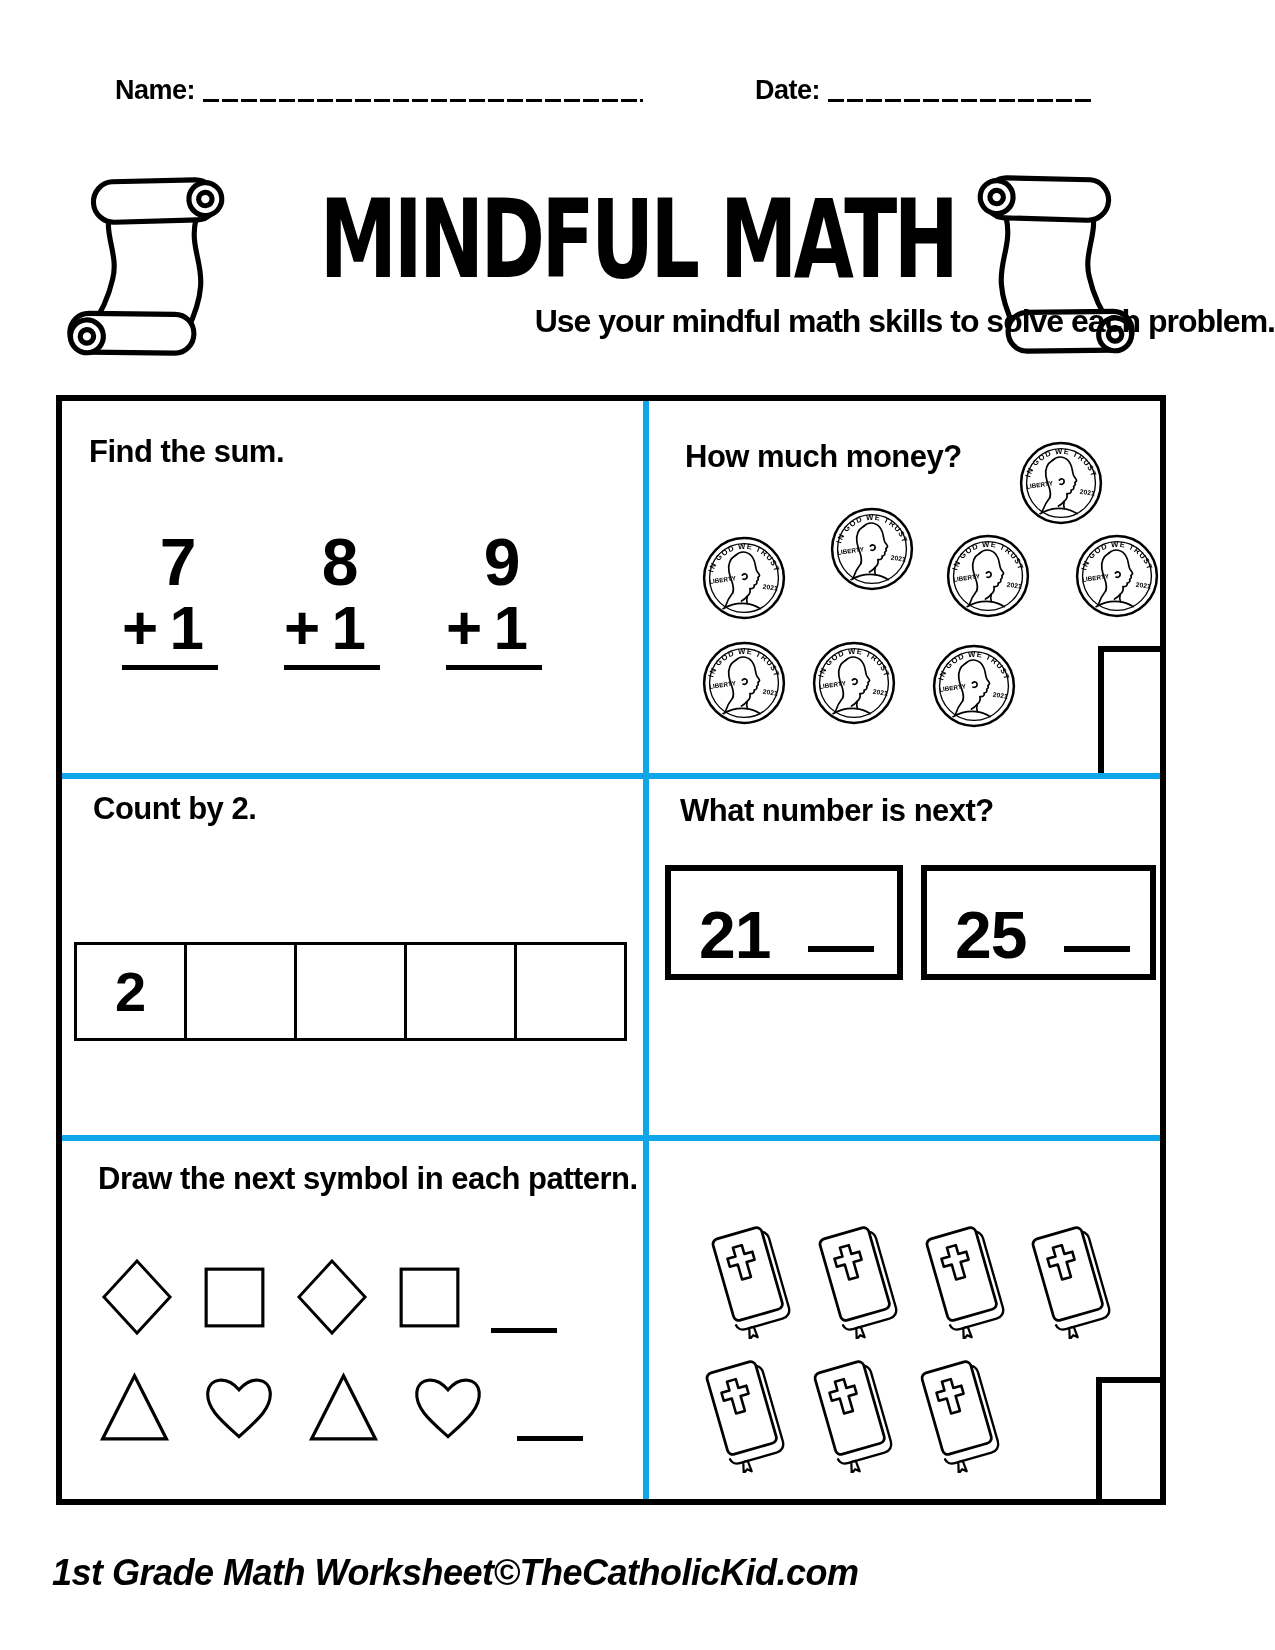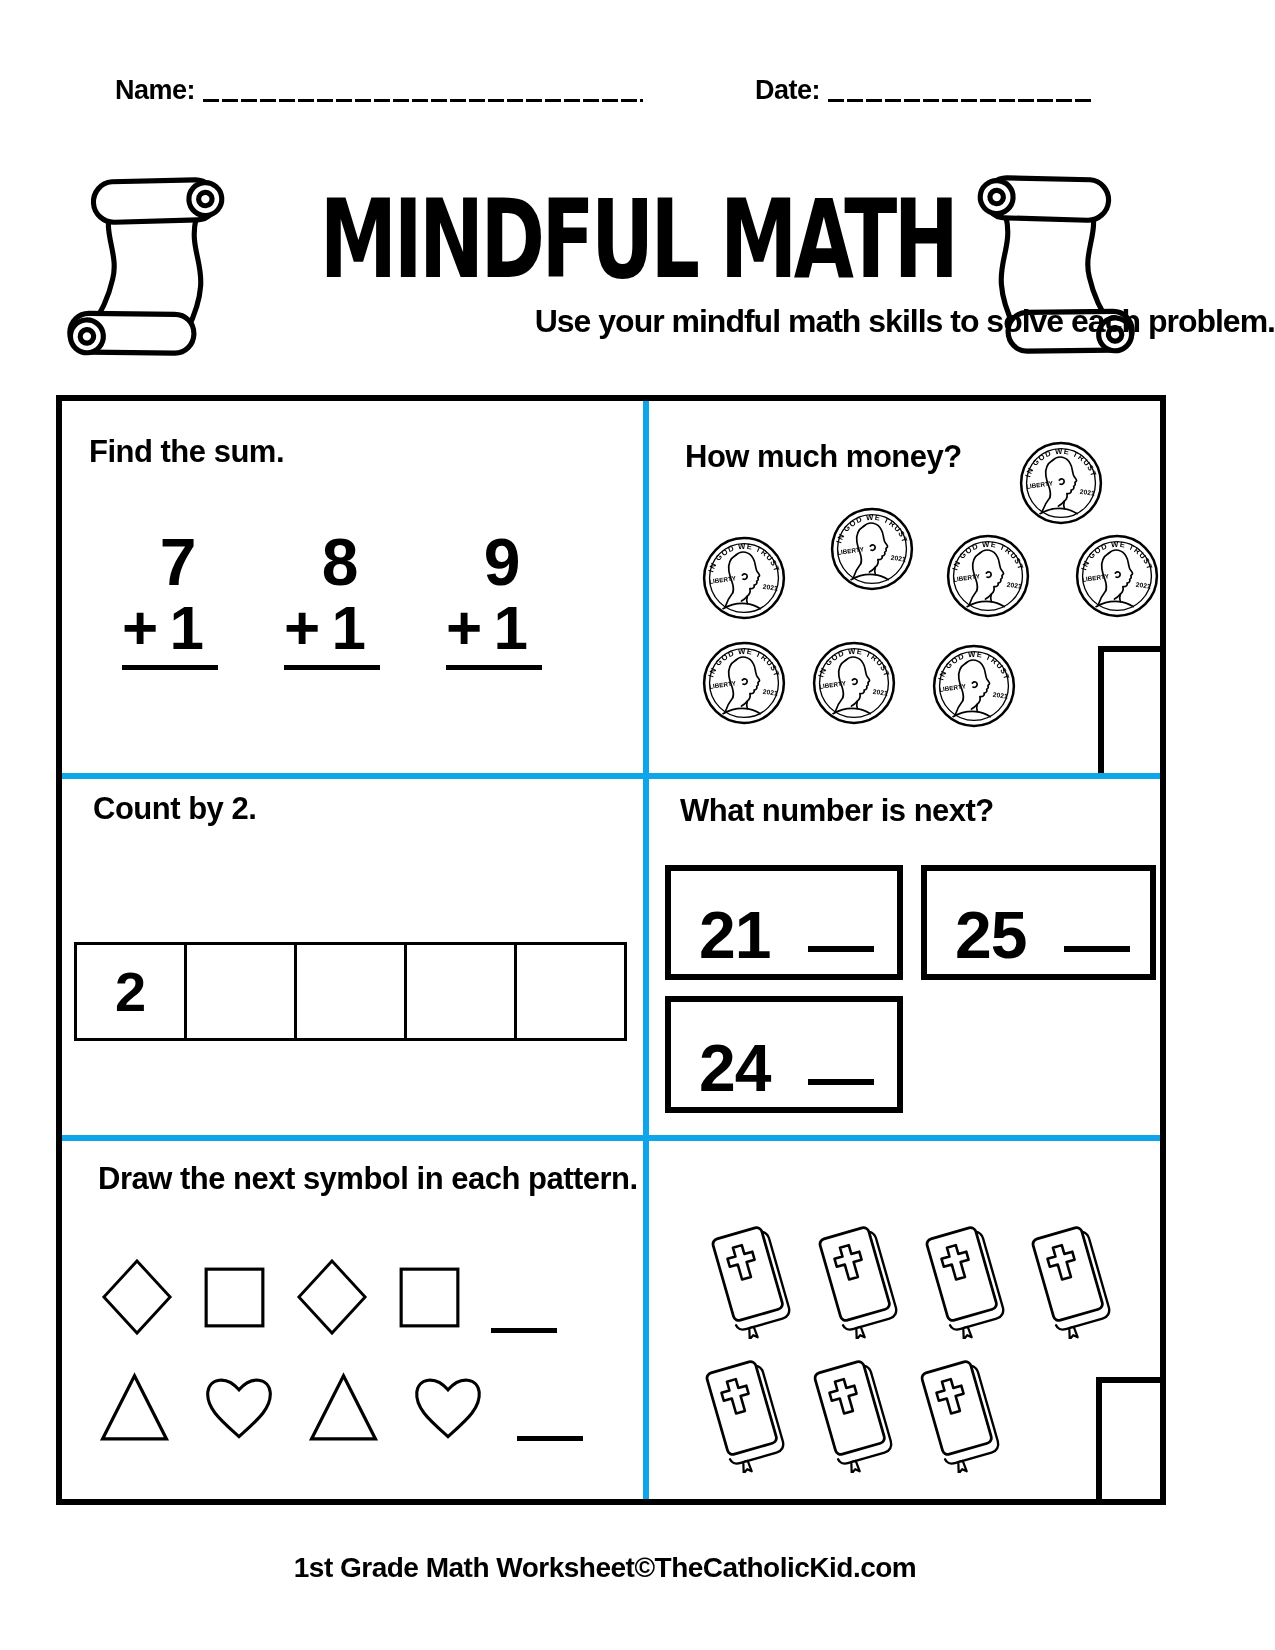--- a/index.html
+++ b/index.html
@@ -54,21 +54,21 @@
   .next-blank{width:66px;height:6px;background:#000;margin-left:38px;margin-bottom:10px;}
   
   .pattern-row{position:absolute;display:flex;align-items:center;gap:30px;}
   #pattern-row-0{left:39px;top:116px;height:80px;}
   #pattern-row-1{left:37px;top:228px;height:76px;}
   .pattern-blank{width:66px;height:5px;background:#000;align-self:flex-end;margin-bottom:4px;}
   
   .bible{position:absolute;}
   
   #footer{position:absolute;left:52px;top:1552px;width:1106px;display:flex;
-    justify-content:center;font-size:28px;font-weight:700;letter-spacing:-0.5px;}
+    justify-content:flex-start;font-size:36px;font-weight:700;letter-spacing:-0.5px;font-style:italic;}
 </style>
 </head>
 <body>
 
 <svg width="0" height="0" style="position:absolute" aria-hidden="true">
   <defs>
       <path id="coin-arc" d="M 13,62 A 38,38 0 1 1 87,62"></path>
     </defs>
 </svg>
 
@@ -282,24 +282,20 @@
     <div class="cell-title" style="left:31px;top:14px">What number is next?</div>
     <div id="next-grid">
         <div class="next-box">
           <span class="next-num">21</span>
           <span class="next-blank"></span>
         </div>
         <div class="next-box">
           <span class="next-num">25</span>
           <span class="next-blank"></span>
         </div>
-        <div class="next-box">
-          <span class="next-num">24</span>
-          <span class="next-blank"></span>
-        </div>
       </div>
   </div>
 
   <div class="cell" id="cell-patterns">
     <div class="cell-title" style="left:36px;top:20px">Draw the next symbol in each pattern.</div>
     <div class="pattern-row" id="pattern-row-0">
         <span style="display: inline-flex;">
           <svg width="72" height="78" viewBox="0 0 100 108">
             <polygon points="50,4 96,54 50,104 4,54" fill="none" stroke="#000" stroke-width="4"></polygon>
           </svg>

